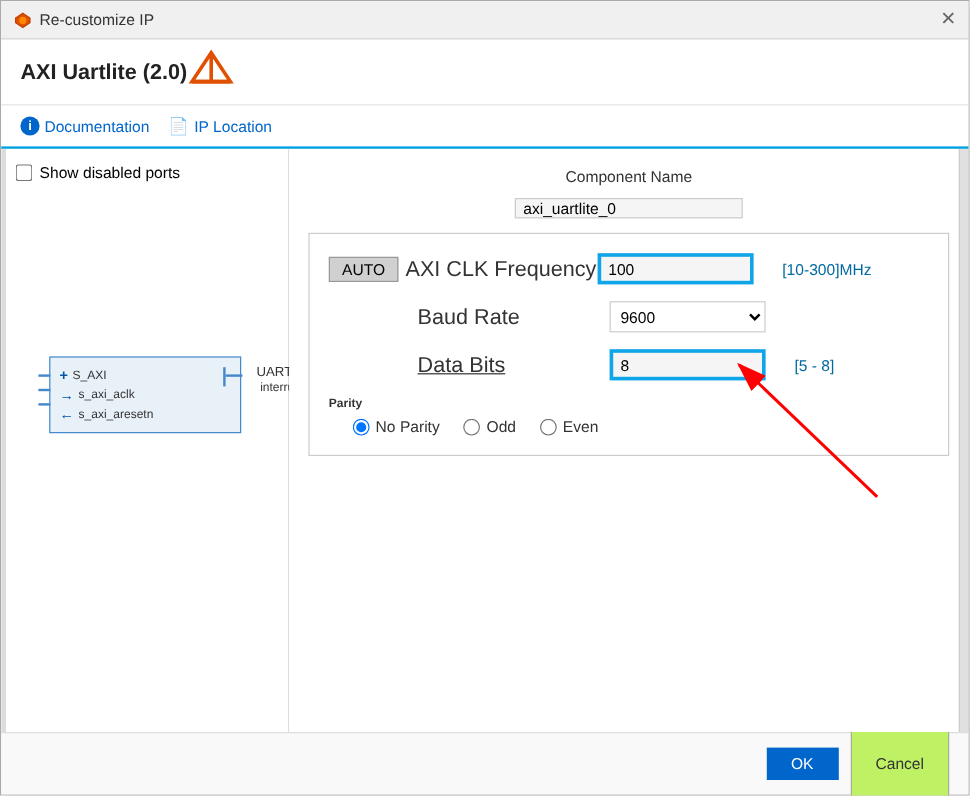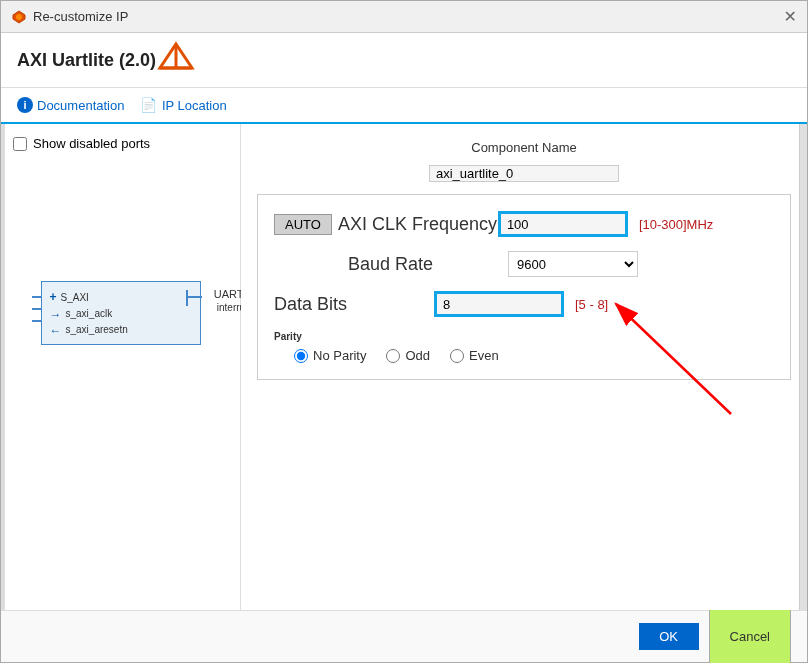--- a/index.html
+++ b/index.html
@@ -111,21 +111,21 @@
       overflow: hidden;
     }
 
     
     .left-panel {
       width: 240px;
       border-right: 1px solid #ddd;
       padding: 12px;
       display: flex;
       flex-direction: column;
-      gap: 10px;
+      gap: 26px;
       background: #fff;
       position: relative;
     }
     .left-edge-bar {
       position: absolute;
       left: 0;
       top: 0;
       bottom: 0;
       width: 4px;
       background: #ddd;
@@ -225,23 +225,23 @@
     }
     .config-input {
       width: 130px;
       height: 26px;
       border: 3px solid #0ea5e9;
       padding: 0 6px;
       font-size: 13px;
       background: #f5f5f5;
     }
     .config-range {
-      margin-left: 11px;
-      font-size: 13px;
-      color: #b91c1c;
+      margin-left: 24px;
+      font-size: 13px;
+      color: #0369a1;
     }
     .config-select {
       width: 130px;
       height: 26px;
       border: 1px solid #ccc;
       padding: 0 4px;
       font-size: 13px;
       background: #fff;
     }
 
@@ -424,21 +424,21 @@
             <option value="4800">4800</option>
             <option value="9600" selected="">9600</option>
             <option value="19200">19200</option>
             <option value="38400">38400</option>
             <option value="57600">57600</option>
             <option value="115200">115200</option>
           </select>
         </div>
 
         <div class="config-row data-bits-row">
-          <span class="config-row-label" style="">Data Bits</span>
+          <span class="config-row-label" style="margin-left:74px;text-decoration:underline;">Data Bits</span>
           <input type="text" class="config-input" value="8" style="">
           <span class="config-range">[5 - 8]</span>
         </div>
 
         <div class="parity-section">
           <div class="parity-title">Parity</div>
           <div class="parity-options">
             <label class="parity-option">
               <input type="radio" name="parity" value="No Parity" checked="" style="">
               <span>No Parity</span>

